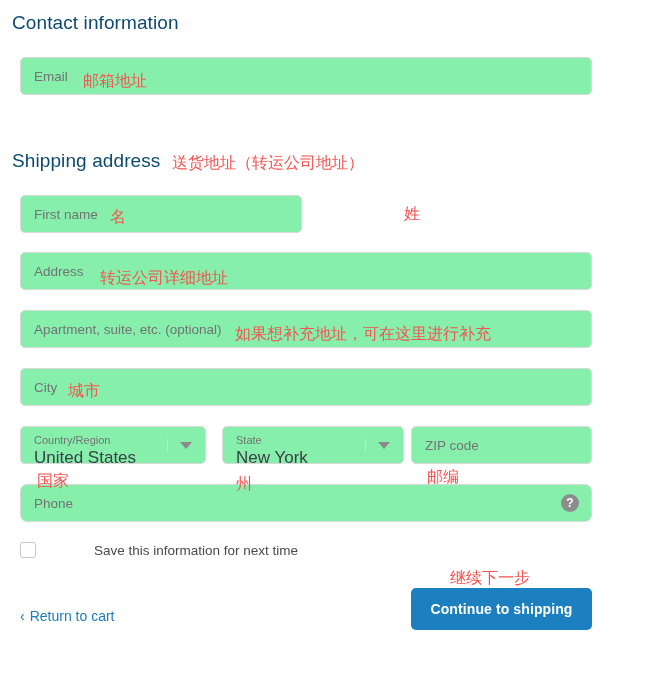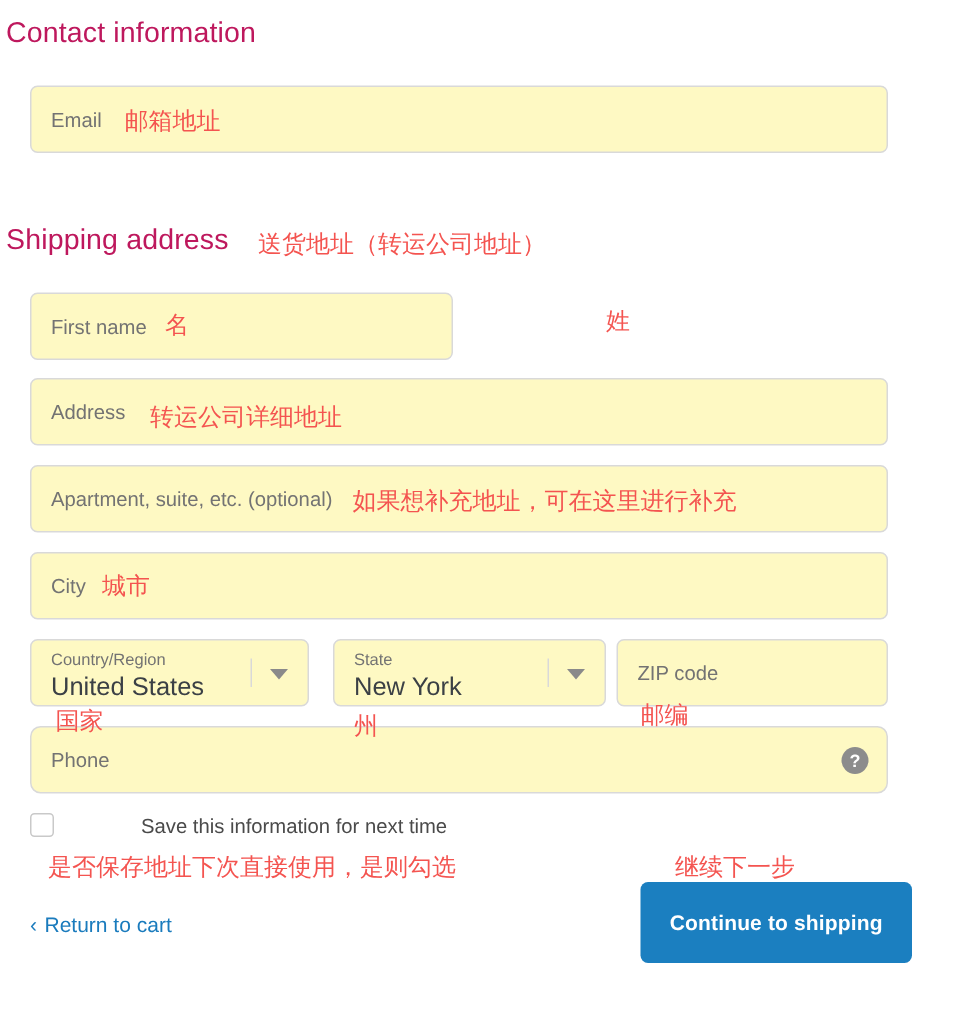--- a/index.html
+++ b/index.html
@@ -18,38 +18,38 @@
   }
   .page {
     position: relative;
     width: 648px;
     height: 674px;
   }
 
   
   .section-title {
     position: absolute;
-    left: 4px;
+    left: 12px;
     font-size: 19px;
     font-weight: 400;
-    color: #be185d;
+    color: #0c4a6e;
     letter-spacing: 0.1px;
     white-space: nowrap;
   }
   #contact-title { top: 12px; }
   #shipping-title { top: 150px; }
 
   
   .field {
     position: absolute;
     box-sizing: border-box;
     border: 1px solid #d9d9d9;
     border-radius: 5px;
-    background: #fef9c3;
-    height: 45px;
+    background: #86efac;
+    height: 38px;
   }
   .field .ph {
     position: absolute;
     left: 13px;
     top: 50%;
     transform: translateY(-50%);
     font-size: 13.5px;
     color: #737373;
     white-space: nowrap;
     pointer-events: none;
@@ -160,31 +160,30 @@
   #return-link .chev {
     font-size: 14px;
     margin-right: 5px;
     line-height: 1;
   }
   #continue-button {
     position: absolute;
     left: 411px;
     top: 588px;
     width: 181px;
-    height: 54px;
+    height: 42px;
     background: #1b7fc0;
     border: none;
     border-radius: 5px;
     color: #ffffff;
     font-size: 14px;
     font-weight: bold;
     font-family: "Liberation Sans", sans-serif;
     cursor: pointer;
     letter-spacing: 0.1px;
-    margin-left: 16px;
   }
 
   
   .anno {
     position: absolute;
     color: #f45450;
     font-family: "DejaVu Sans", "Liberation Sans", sans-serif;
     font-size: 16px;
     white-space: nowrap;
     line-height: 1;
@@ -270,16 +269,15 @@
   <div class="anno" id="anno-email">邮箱地址</div>
   <div class="anno" id="anno-shipping">送货地址（转运公司地址）</div>
   <div class="anno" id="anno-first">名</div>
   <div class="anno" id="anno-last">姓</div>
   <div class="anno" id="anno-address">转运公司详细地址</div>
   <div class="anno" id="anno-apartment">如果想补充地址，可在这里进行补充</div>
   <div class="anno" id="anno-city">城市</div>
   <div class="anno" id="anno-country">国家</div>
   <div class="anno" id="anno-state">州</div>
   <div class="anno" id="anno-zip">邮编</div>
-  <div class="anno" id="anno-save">是否保存地址下次直接使用，是则勾选</div>
   <div class="anno" id="anno-continue">继续下一步</div>
 
 </div>
 
 </body></html>

